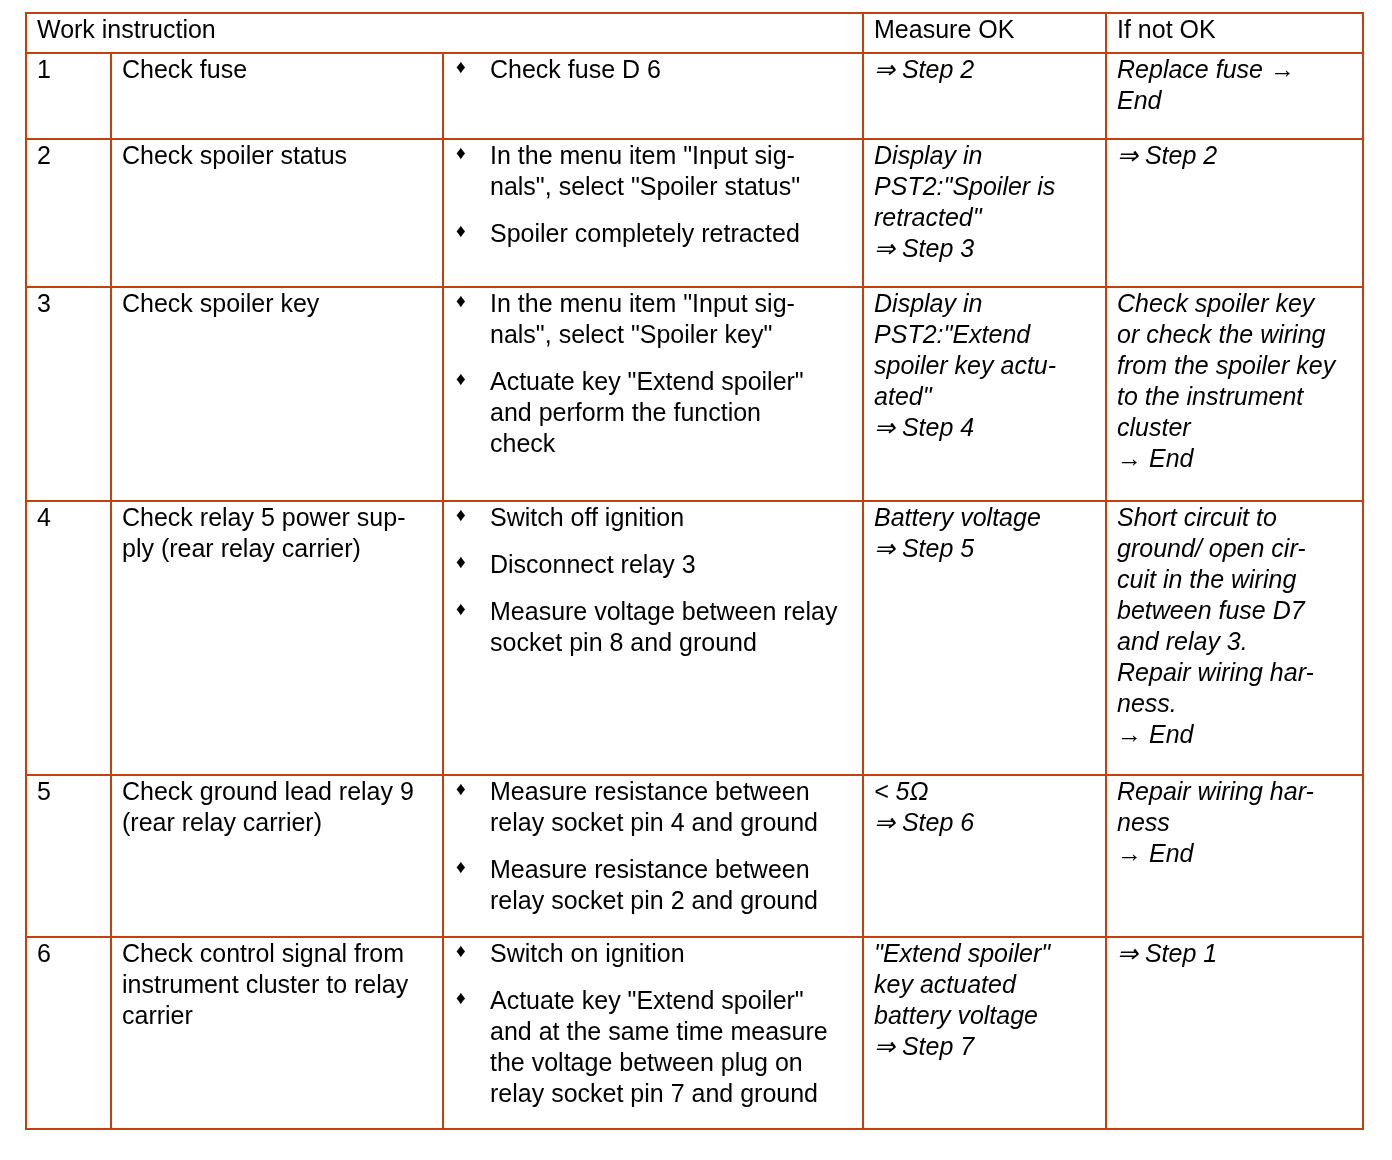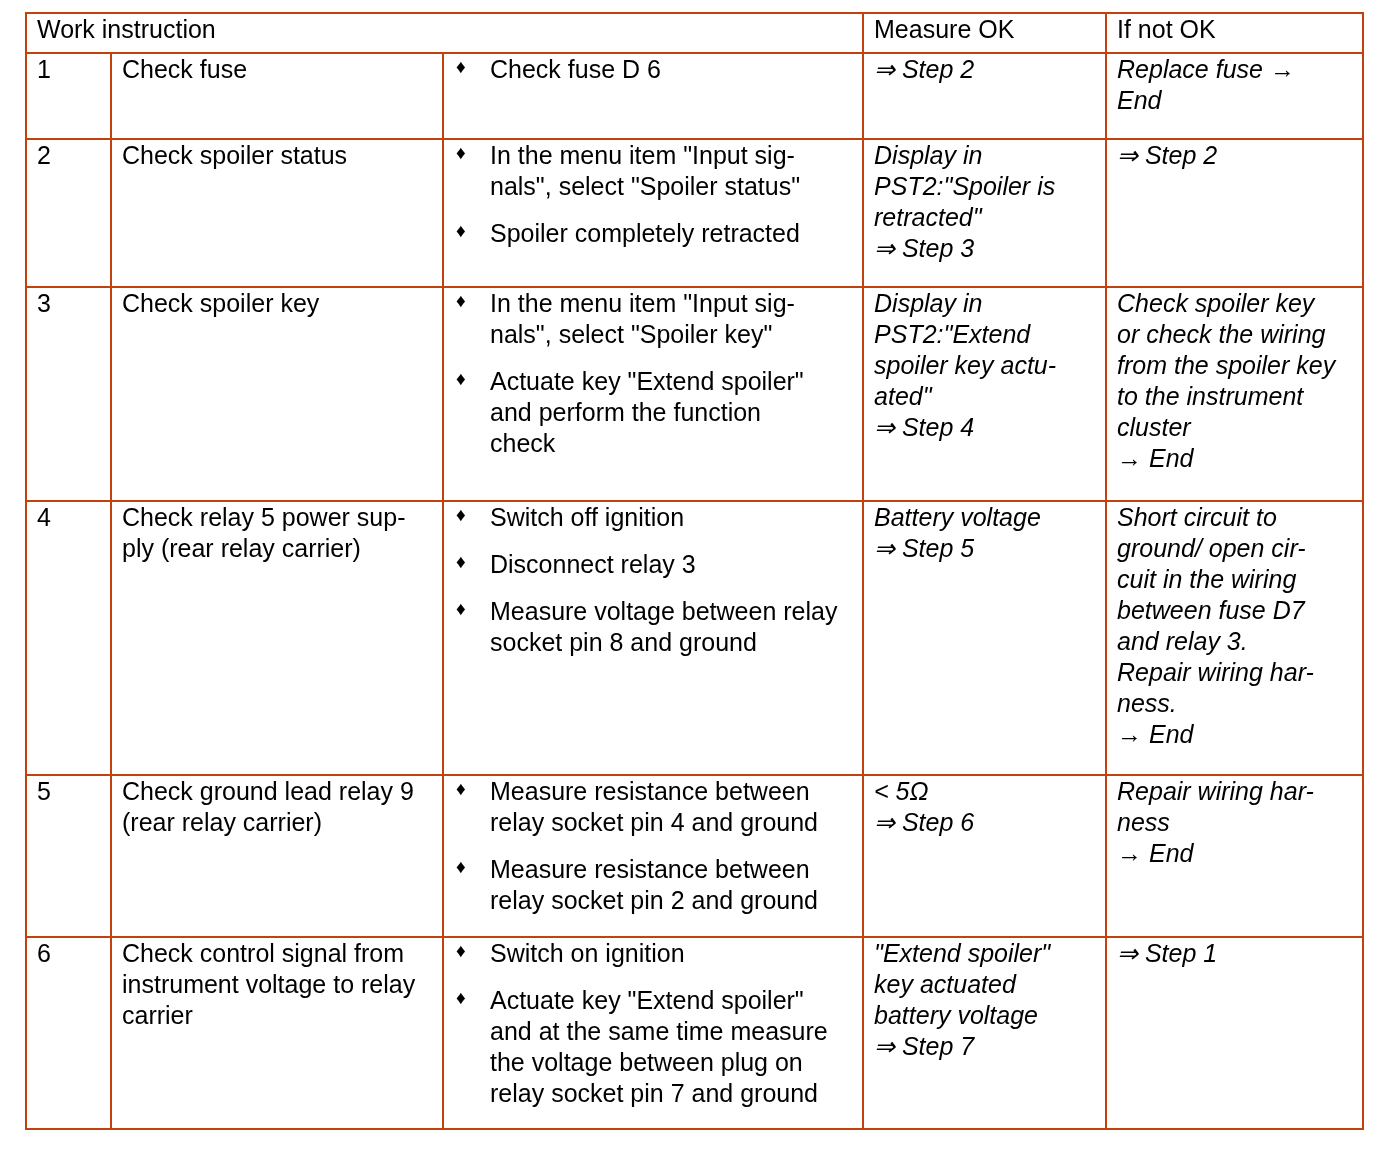--- a/index.html
+++ b/index.html
@@ -247,21 +247,21 @@
         <td class="ok-cell">&lt; 5Ω
 ⇒ Step 6</td>
         <td class="notok-cell">Repair wiring har-
 ness
  → End</td>
       </tr>
 
       <tr style="height:192px">
         <td class="num-cell">6</td>
         <td class="task-cell" style="white-space:pre-line">Check control signal from
-instrument voltage to relay
+instrument cluster to relay
 carrier</td>
         <td class="steps-cell">
           <ul class="bullets">
             <li>
               <span class="bullet-mark">♦</span>
               <span style="white-space:pre-line">Switch on ignition</span>
             </li>
             <li>
               <span class="bullet-mark">♦</span>
               <span style="white-space:pre-line">Actuate key "Extend spoiler"

